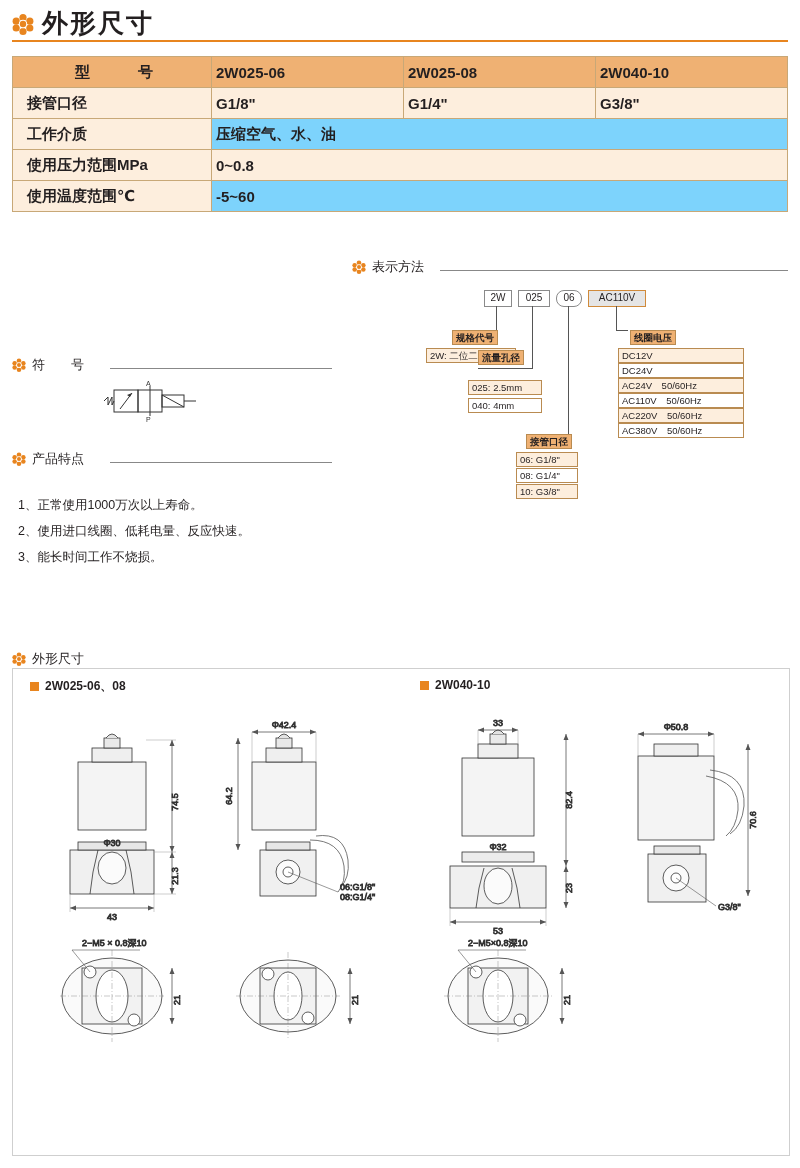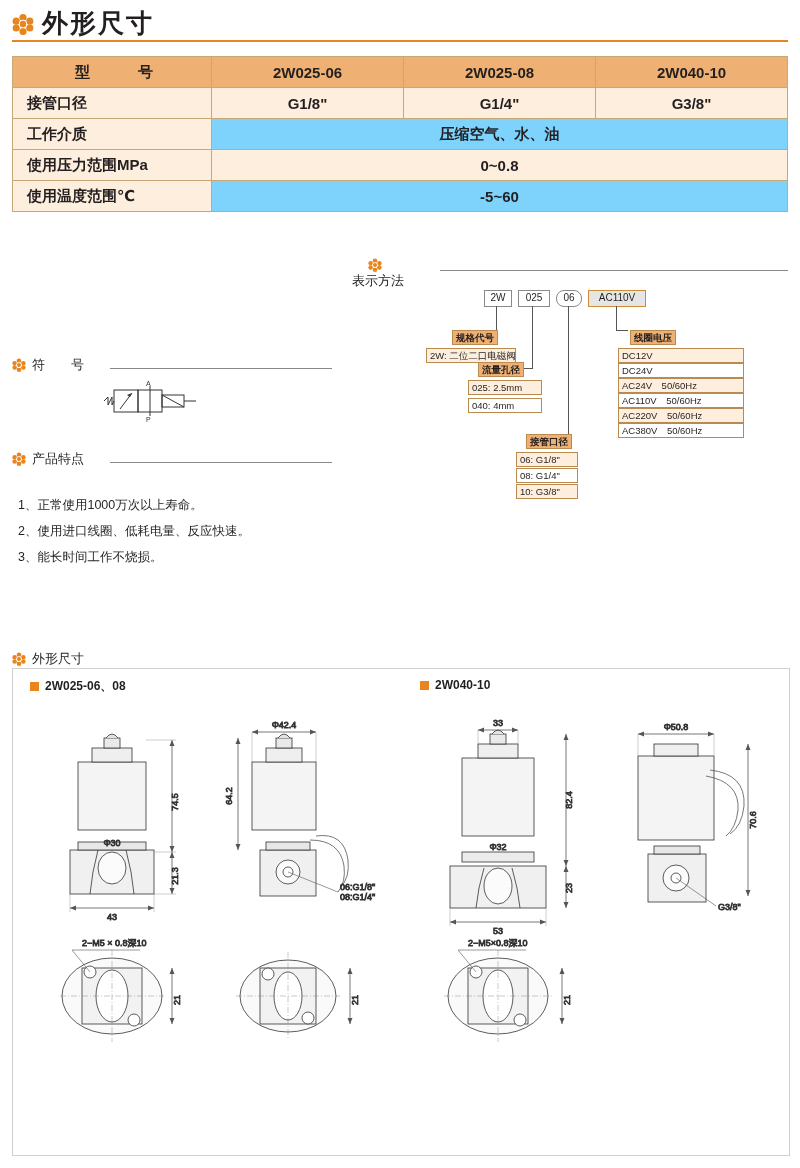--- a/index.html
+++ b/index.html
@@ -18,21 +18,20 @@
   .hex-icon svg{display:block;}
   .header-title{font-size:26px;font-weight:bold;letter-spacing:2px;color:#231f20;}
   .header-rule{position:absolute;left:12px;top:40px;width:776px;height:2px;background:#e8851f;}
 
   
   .spec-table{position:absolute;left:12px;top:56px;width:776px;border-collapse:collapse;}
   .spec-table td{
     border:1px solid #c8a877;
     height:30px;
     font-size:15px;
-    text-align:center;
     padding:0 4px;
   }
   .spec-table tr.head td{background:#efb173;font-weight:bold;font-size:15px;}
   .spec-table td.label{
     text-align:left;padding-left:14px;background:#fdeedd;font-weight:bold;width:180px;
   }
   .spec-table tr.head td.label{background:#efb173;text-align:center;letter-spacing:6px;}
   .spec-table td.val{background:#fdeedd;font-weight:bold;}
   .spec-table td.valwide{background:#7dd3fc;font-weight:bold;font-size:15px;}
 
@@ -184,21 +183,21 @@
     <span class="sec-title">产品特点</span>
   </div>
   <div class="sec-line" style="left:110px;top:462px;width:222px;"></div>
 
   <div class="features">
     <div>1、正常使用1000万次以上寿命。</div>
     <div>2、使用进口线圈、低耗电量、反应快速。</div>
     <div>3、能长时间工作不烧损。</div>
   </div>
 
-  <div class="sec" style="left:352px;top:258px;flex-direction:column;">
+  <div class="sec" style="left:352px;top:258px;">
     <span class="hexs">
       <svg width="14" height="14" viewBox="0 0 22 22">
         <g fill="#e8851f">
           <circle cx="11" cy="4.5" r="3.6"></circle>
             <circle cx="4.2" cy="8.2" r="3.6"></circle>
           <circle cx="17.8" cy="8.2" r="3.6"></circle>
             <circle cx="4.2" cy="15" r="3.6"></circle>
           <circle cx="17.8" cy="15" r="3.6"></circle>
             <circle cx="11" cy="18.5" r="3.6"></circle>
         </g>
@@ -223,21 +222,21 @@
 
   <div class="ln vl" style="left:568px;top:306px;height:134px;"></div>
   <div class="ln hl2" style="left:526px;top:440px;width:43px;"></div>
 
   <div class="ln vl" style="left:616px;top:306px;height:24px;"></div>
   <div class="ln hl2" style="left:616px;top:330px;width:12px;"></div>
 
   <div class="tagtitle" style="left:452px;top:330px;">规格代号</div>
   <div class="tag" style="left:426px;top:348px;width:82px;">2W: 二位二口电磁阀</div>
 
-  <div class="tagtitle" style="left:478px;top:362px;">流量孔径</div>
+  <div class="tagtitle" style="left:478px;top:350px;">流量孔径</div>
   <div class="tag" style="left:468px;top:380px;width:66px;">025: 2.5mm</div>
   <div class="tag white" style="left:468px;top:398px;width:66px;">040: 4mm</div>
 
   <div class="tagtitle" style="left:526px;top:434px;">接管口径</div>
   <div class="tag" style="left:516px;top:452px;width:54px;">06: G1/8"</div>
   <div class="tag white" style="left:516px;top:468px;width:54px;">08: G1/4"</div>
   <div class="tag" style="left:516px;top:484px;width:54px;">10: G3/8"</div>
 
   <div class="tagtitle" style="left:630px;top:330px;">线圈电压</div>
   <div class="tag" style="left:618px;top:348px;width:118px;">DC12V</div>

